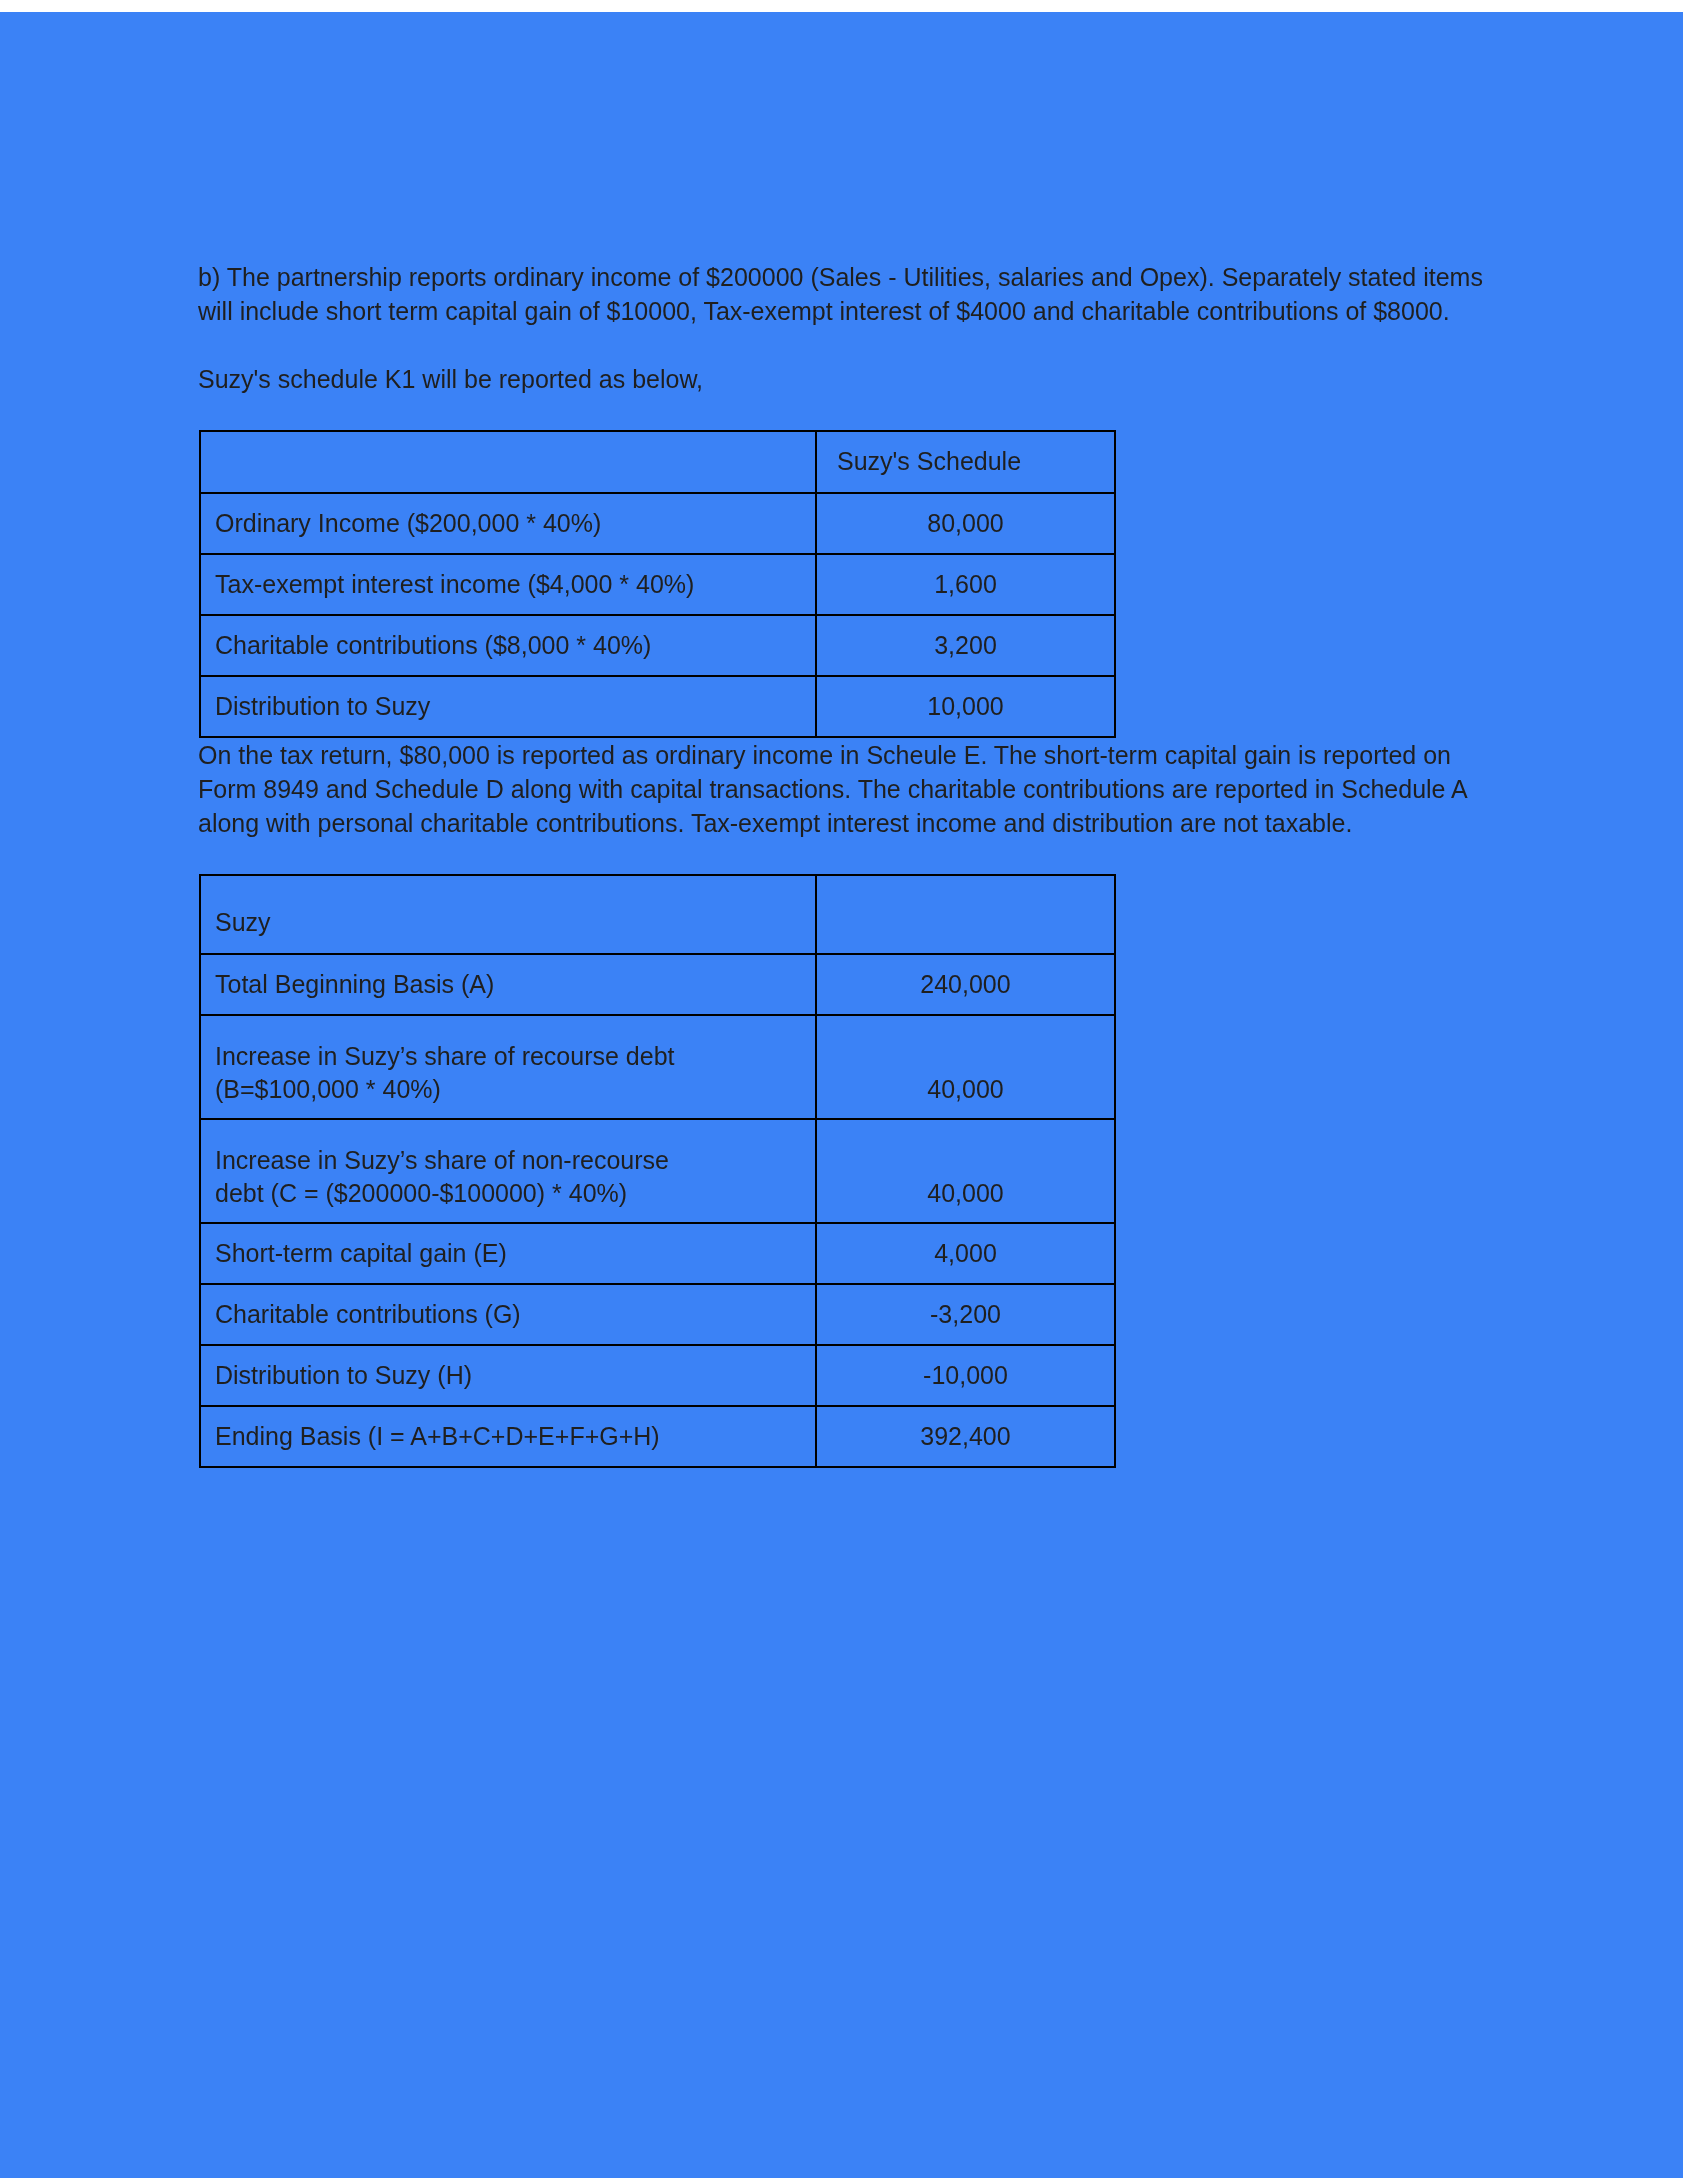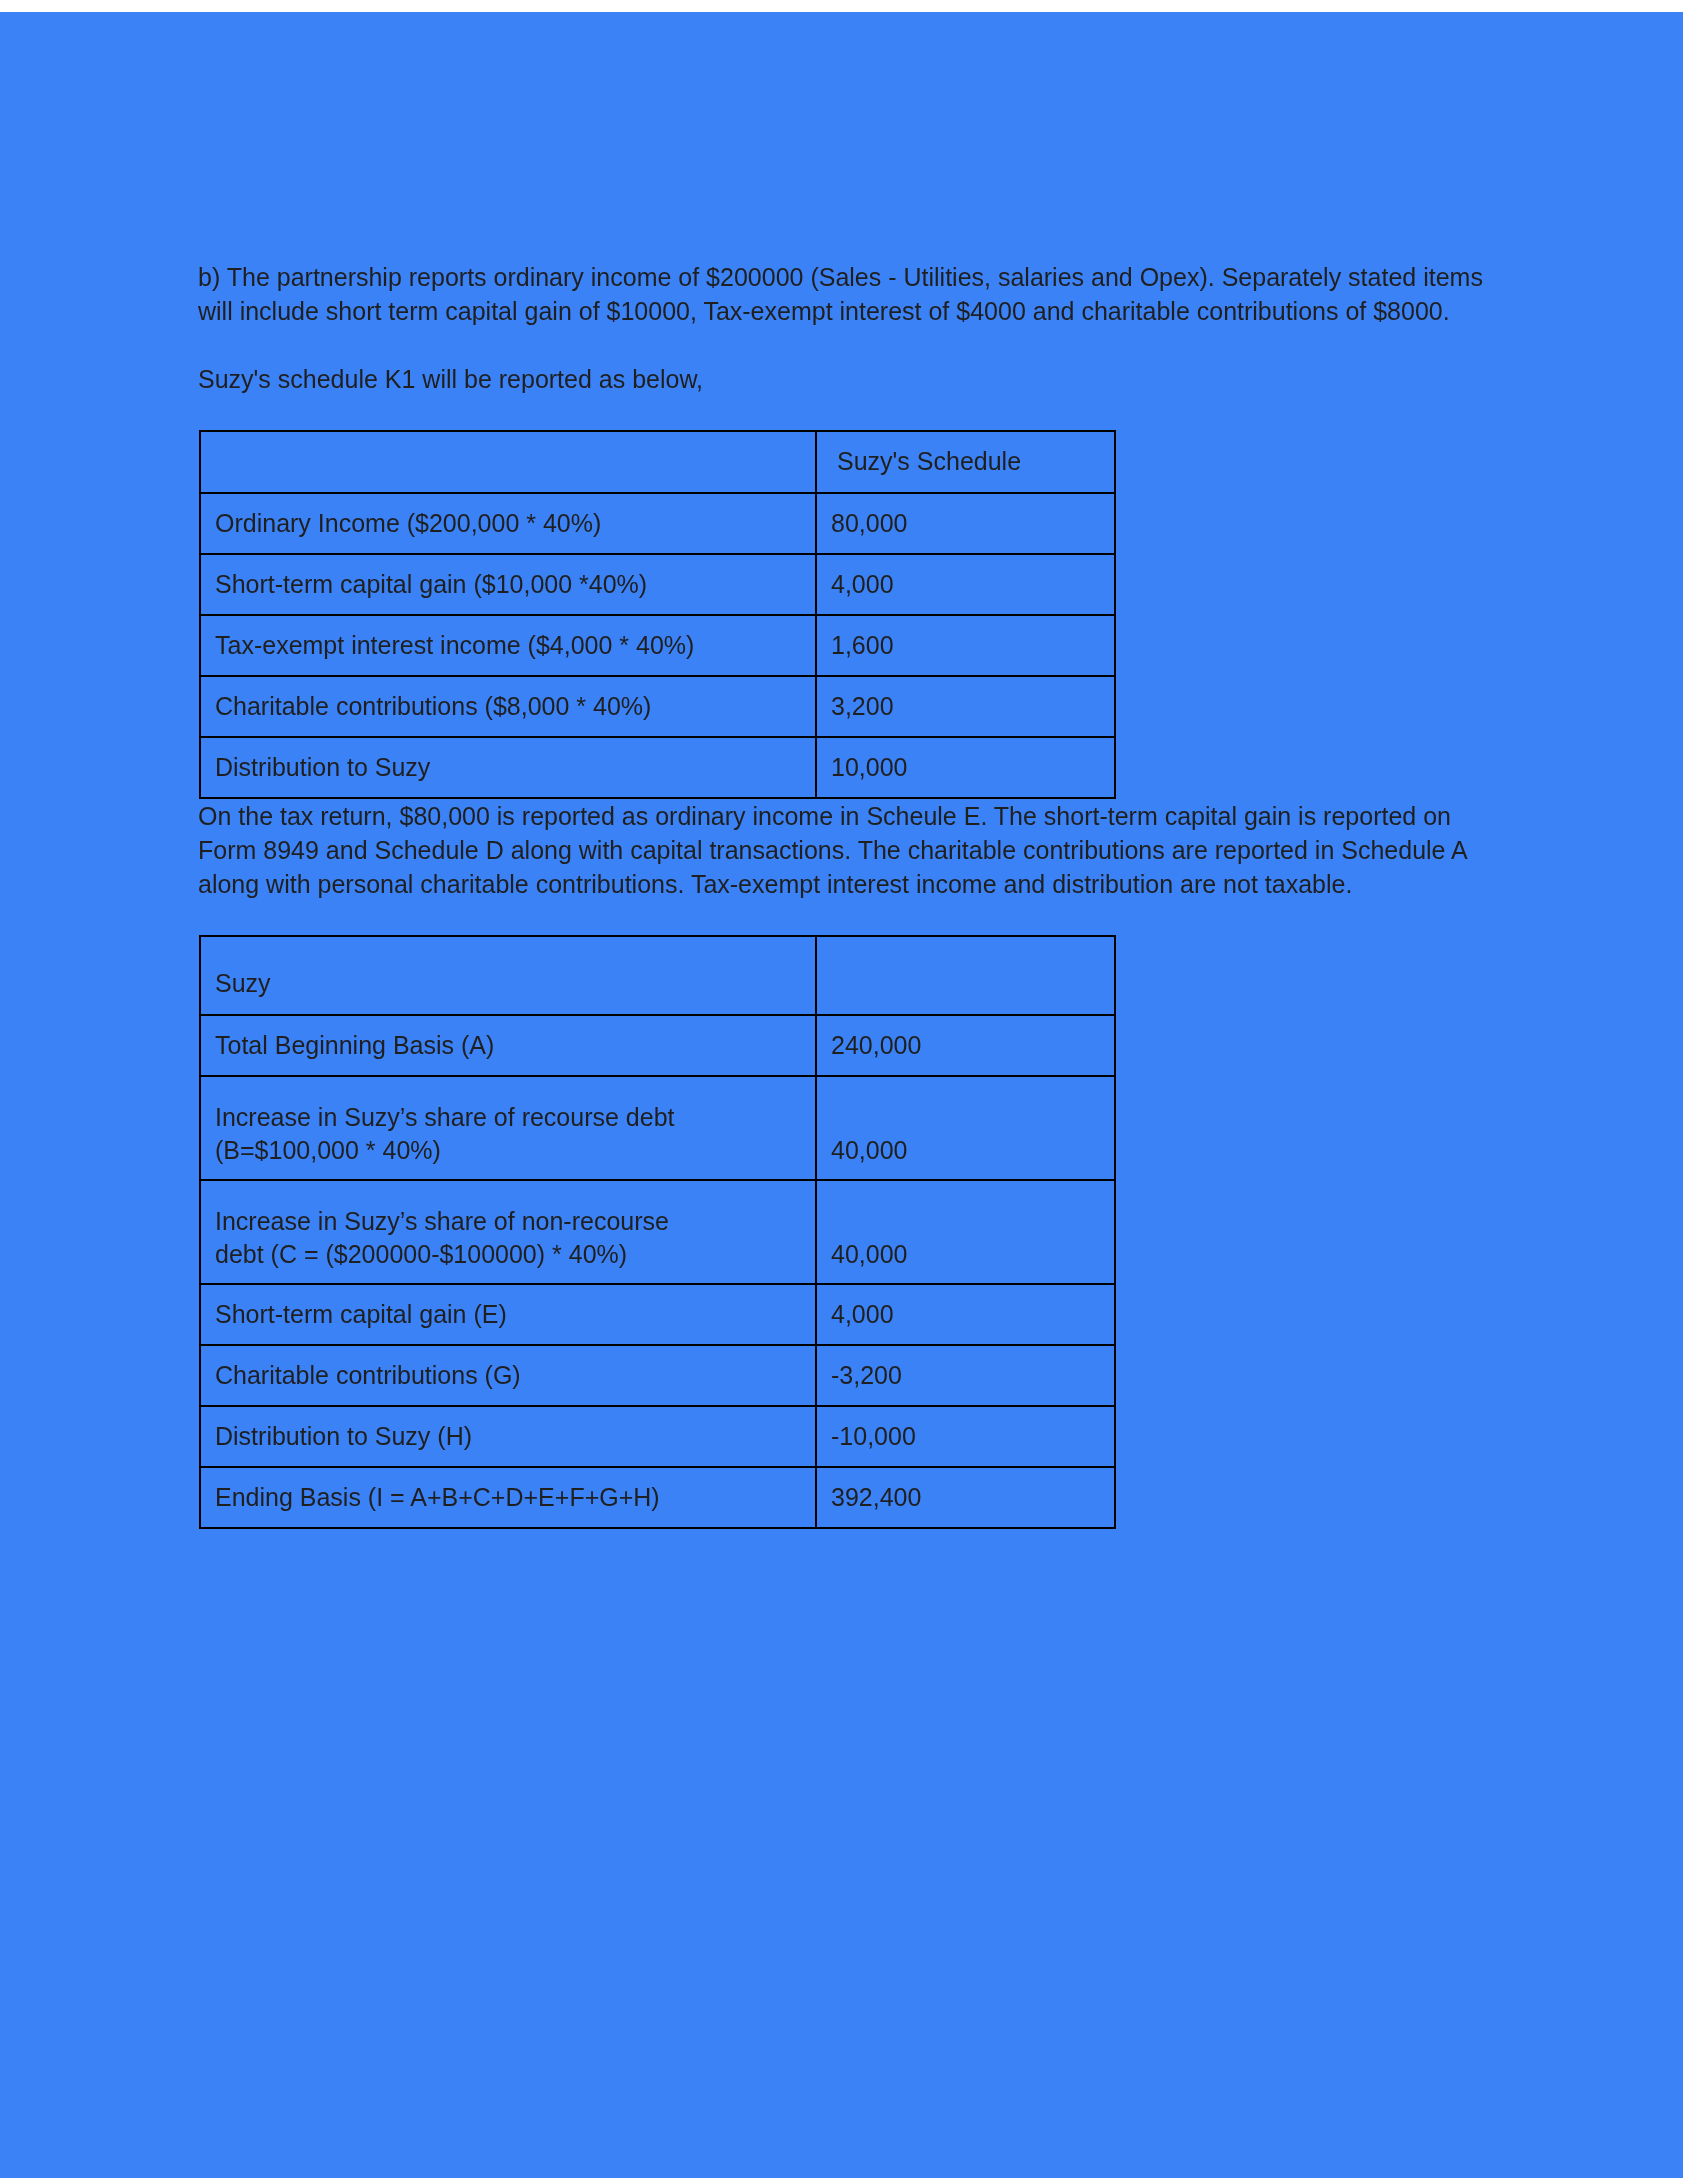--- a/index.html
+++ b/index.html
@@ -54,21 +54,21 @@
     line-height: 33px;
   }
 
   table.doc-table td .cellpad {
     padding: 13px 14px 13px 14px;
     min-height: 38px;
     box-sizing: border-box;
   }
 
   td.col-label { width: 614px; text-align: left; }
-  td.col-value { width: 297px; text-align: left; }
+  td.col-value { width: 297px; text-align: center; }
 
   td.col-value .cellpad { padding-right: 18px; }
 
   
   tr.head-row td .cellpad { padding-bottom: 14px; }
   tr.head-row td.col-value { text-align: left; }
   tr.head-row td.col-value .cellpad { padding-left: 20px; }
 
   tr.name-row td .cellpad { padding-top: 30px; padding-bottom: 14px; }
 
@@ -99,28 +99,20 @@
 
         <tr>
           <td class="col-label">
             <div class="cellpad">Ordinary Income ($200,000 * 40%)</div>
           </td>
           <td class="col-value">
             <div class="cellpad">80,000</div>
           </td>
         </tr>
 
-        <tr>
-          <td class="col-label">
-            <div class="cellpad">Short-term capital gain ($10,000 *40%)</div>
-          </td>
-          <td class="col-value">
-            <div class="cellpad">4,000</div>
-          </td>
-        </tr>
 
         <tr>
           <td class="col-label">
             <div class="cellpad">Tax-exempt interest income ($4,000 * 40%)</div>
           </td>
           <td class="col-value">
             <div class="cellpad">1,600</div>
           </td>
         </tr>
 

